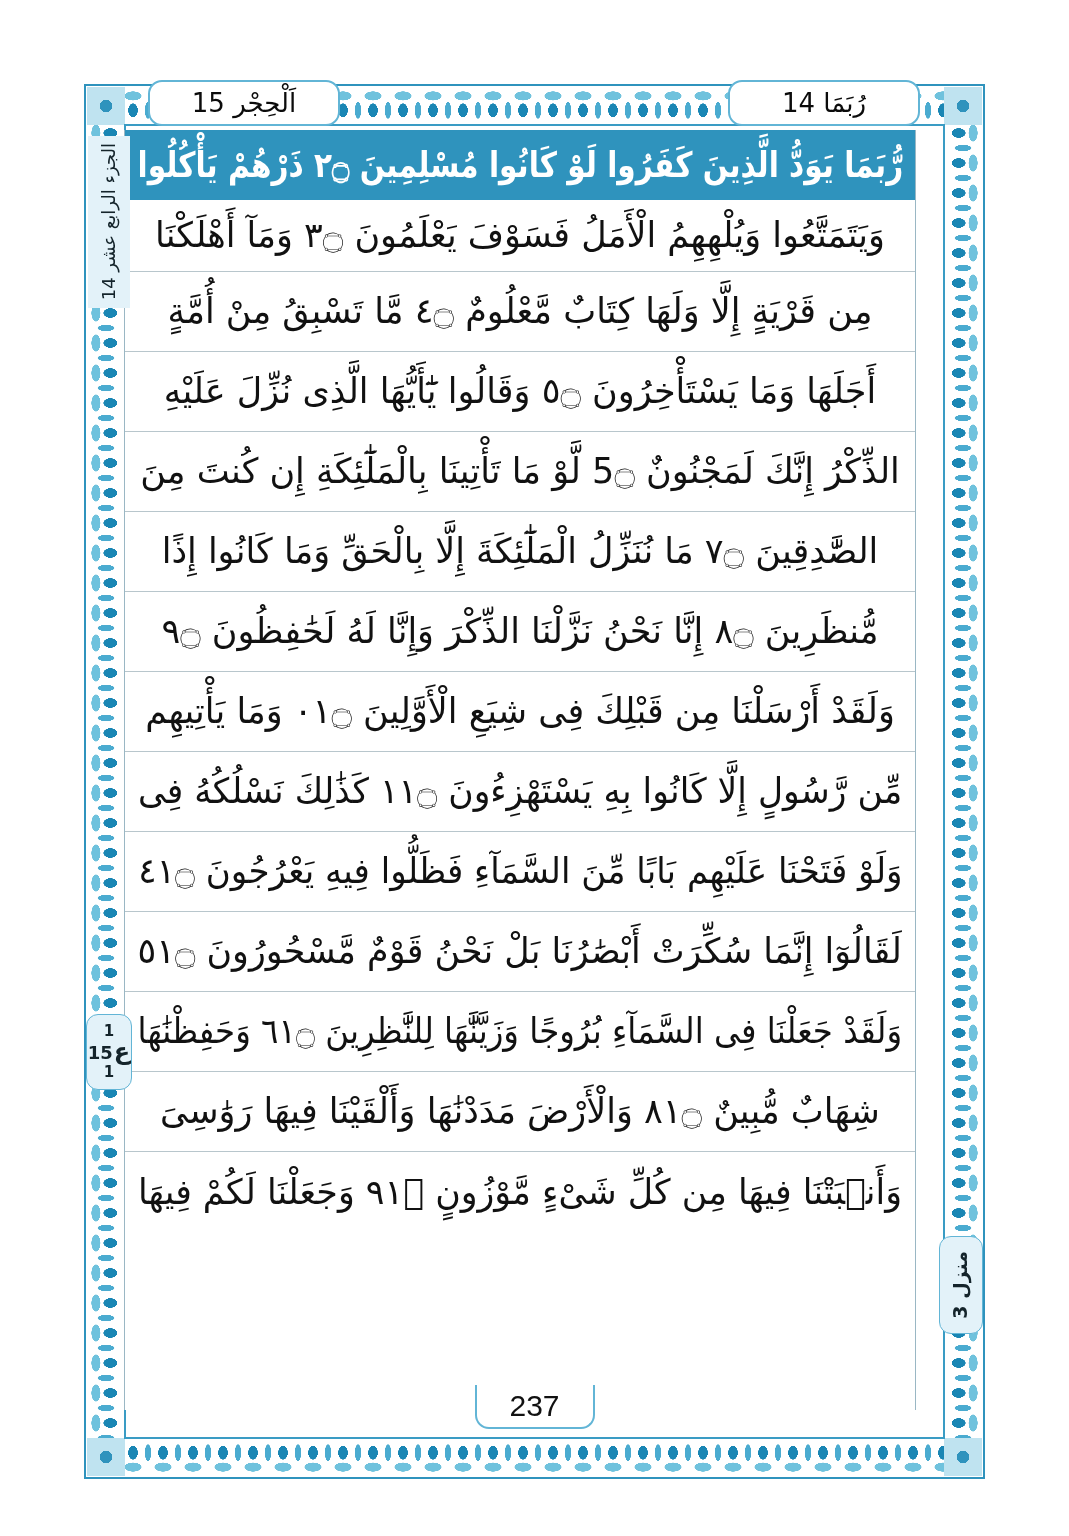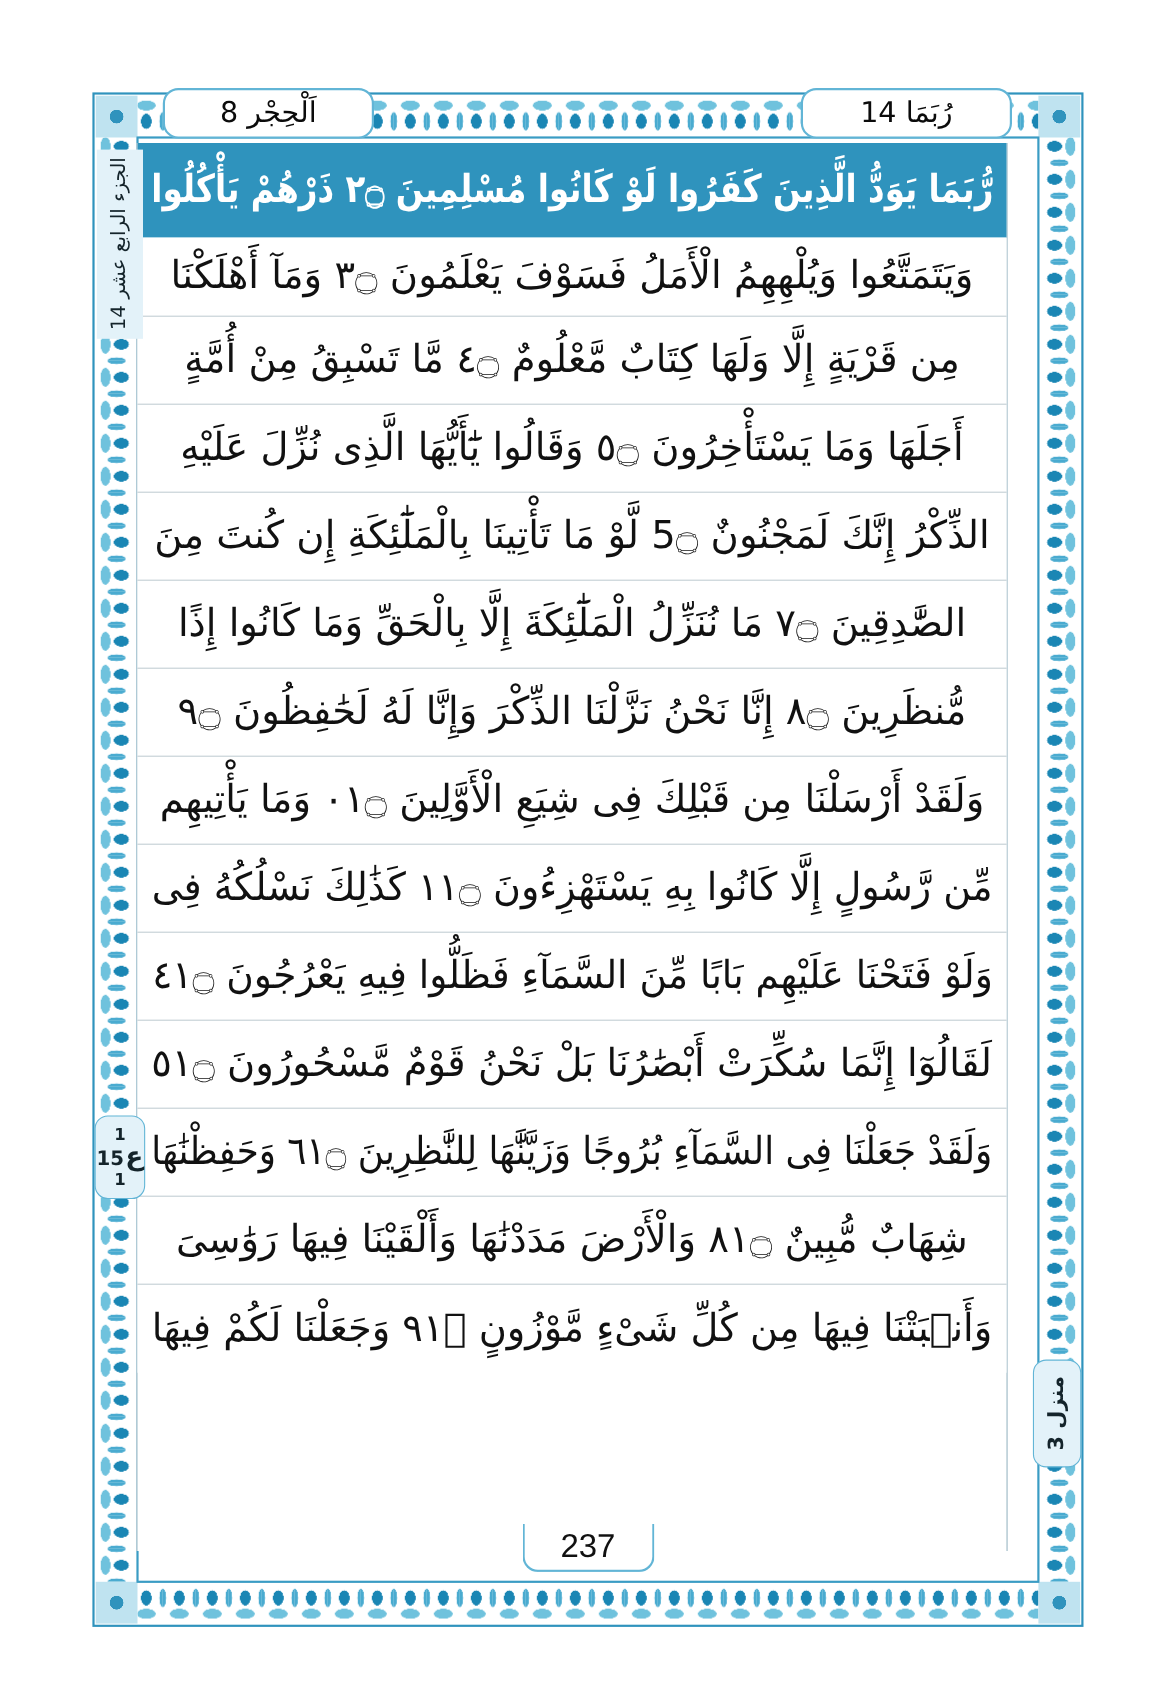--- a/index.html
+++ b/index.html
@@ -271,21 +271,21 @@
     <div class="corner br"></div>
 
     <div class="inner-frame"></div>
 
     <div class="page-number">
       <span>237</span>
     </div>
   </div>
 
   <div class="cartouche surah">
-    <span>اَلْحِجْر 8</span>
+    <span>اَلْحِجْر 15</span>
   </div>
 
   <div class="cartouche juz">
     <span>رُبَمَا 14</span>
   </div>
 
   <div class="side-label juz-side">
     <span>الجزء الرابع عشر 14</span>
   </div>
 
@@ -296,21 +296,21 @@
       <span>15</span>
     </span>
     <span class="r-bot">1</span>
   </div>
 
   <div class="side-label manzil-badge">
     <span>منزل 3</span>
   </div>
 
   <div class="text-block">
-      <div class="aya-line highlight" style="height: 86px;">
+      <div class="aya-line highlight" style="height: 70px;">
         <div class="aya-text" style="transform: scaleX(0.844396);">رُّبَمَا يَوَدُّ الَّذِينَ كَفَرُوا لَوْ كَانُوا مُسْلِمِينَ ۝٢ ذَرْهُمْ يَأْكُلُوا</div>
       </div>
       <div class="aya-line" style="height: 72px;">
         <div class="aya-text">وَيَتَمَتَّعُوا وَيُلْهِهِمُ الْأَمَلُ فَسَوْفَ يَعْلَمُونَ ۝٣ وَمَآ أَهْلَكْنَا</div>
       </div>
       <div class="aya-line" style="height: 80px;">
         <div class="aya-text">مِن قَرْيَةٍ إِلَّا وَلَهَا كِتَابٌ مَّعْلُومٌ ۝٤ مَّا تَسْبِقُ مِنْ أُمَّةٍ</div>
       </div>
       <div class="aya-line" style="height: 80px;">
         <div class="aya-text">أَجَلَهَا وَمَا يَسْتَأْخِرُونَ ۝٥ وَقَالُوا يَٰٓأَيُّهَا الَّذِى نُزِّلَ عَلَيْهِ</div>

